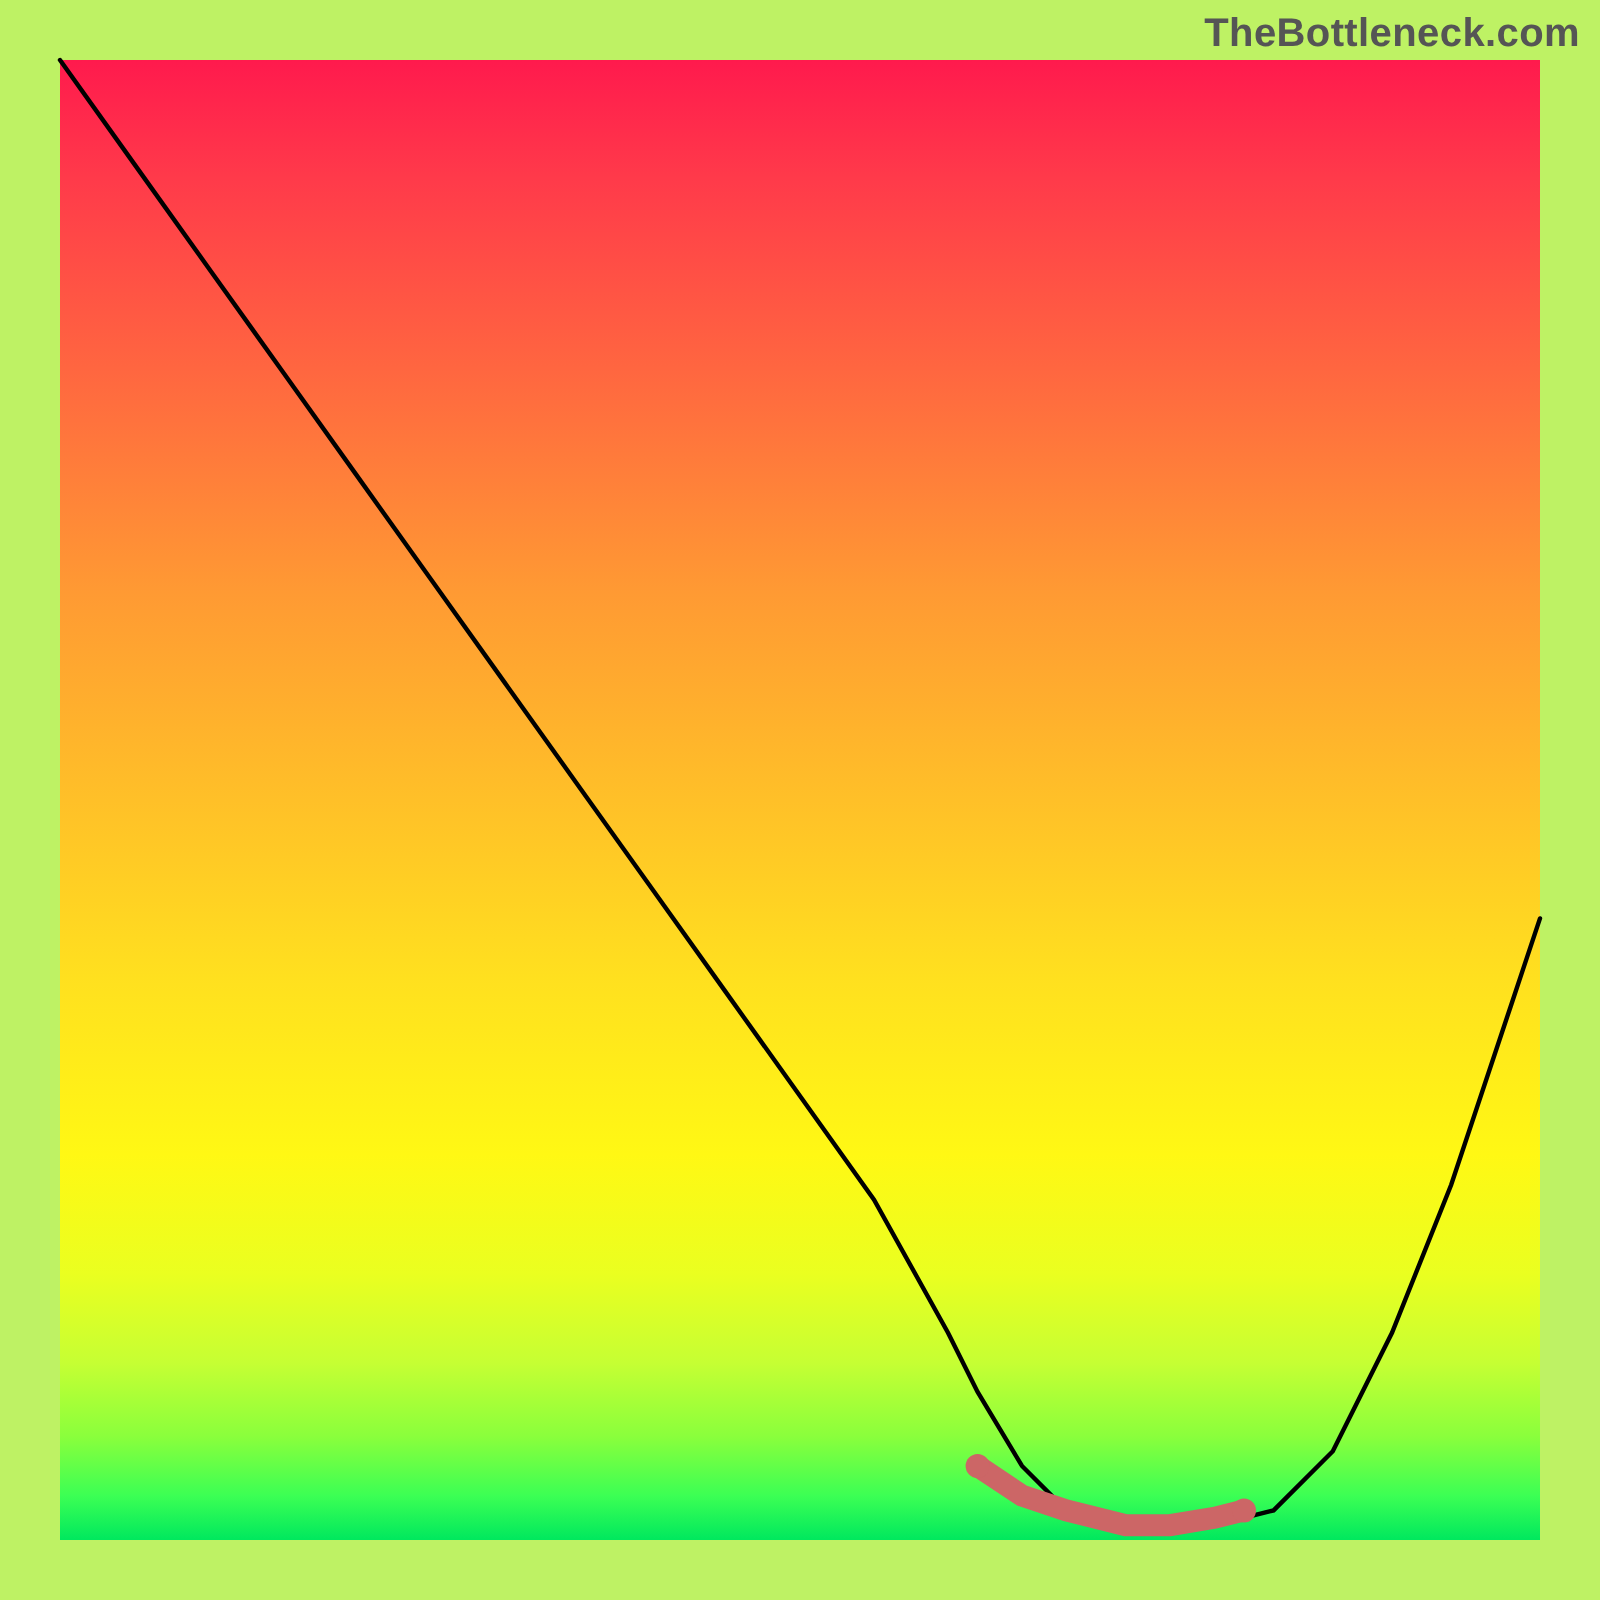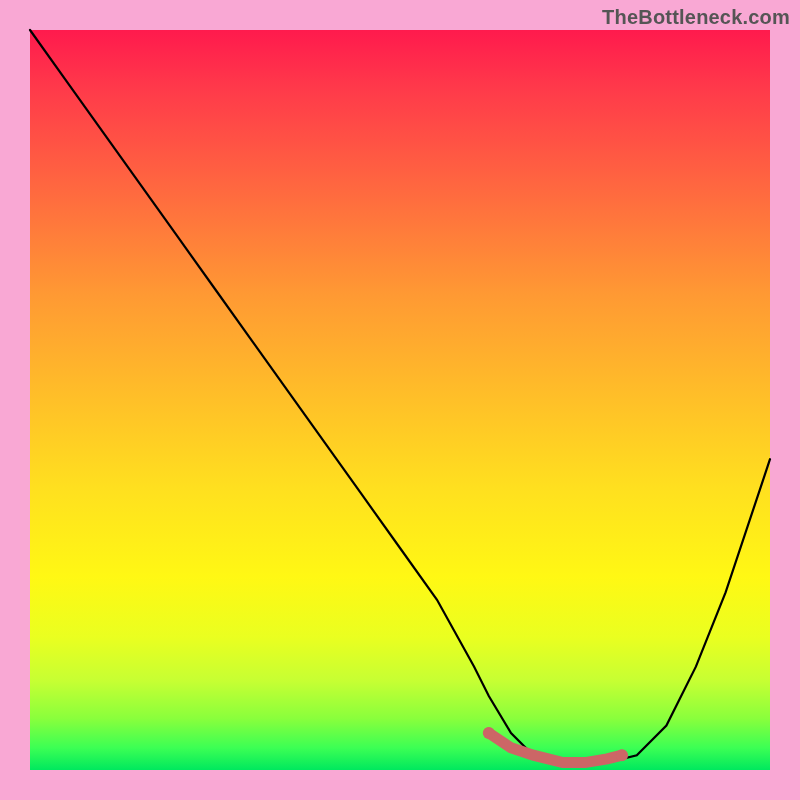--- a/index.html
+++ b/index.html
@@ -8,21 +8,21 @@
     width: 800px;
     height: 800px;
     background: #000;
     overflow: hidden;
     font-family: Arial, Helvetica, sans-serif;
   }
   .frame {
     position: relative;
     width: 800px;
     height: 800px;
-    background: #f9a8d4;
+    background: #bef264;
   }
   .plot-area {
     position: absolute;
     left: 30px;
     top: 30px;
     width: 740px;
     height: 740px;
     
     background: linear-gradient(
       to bottom,

